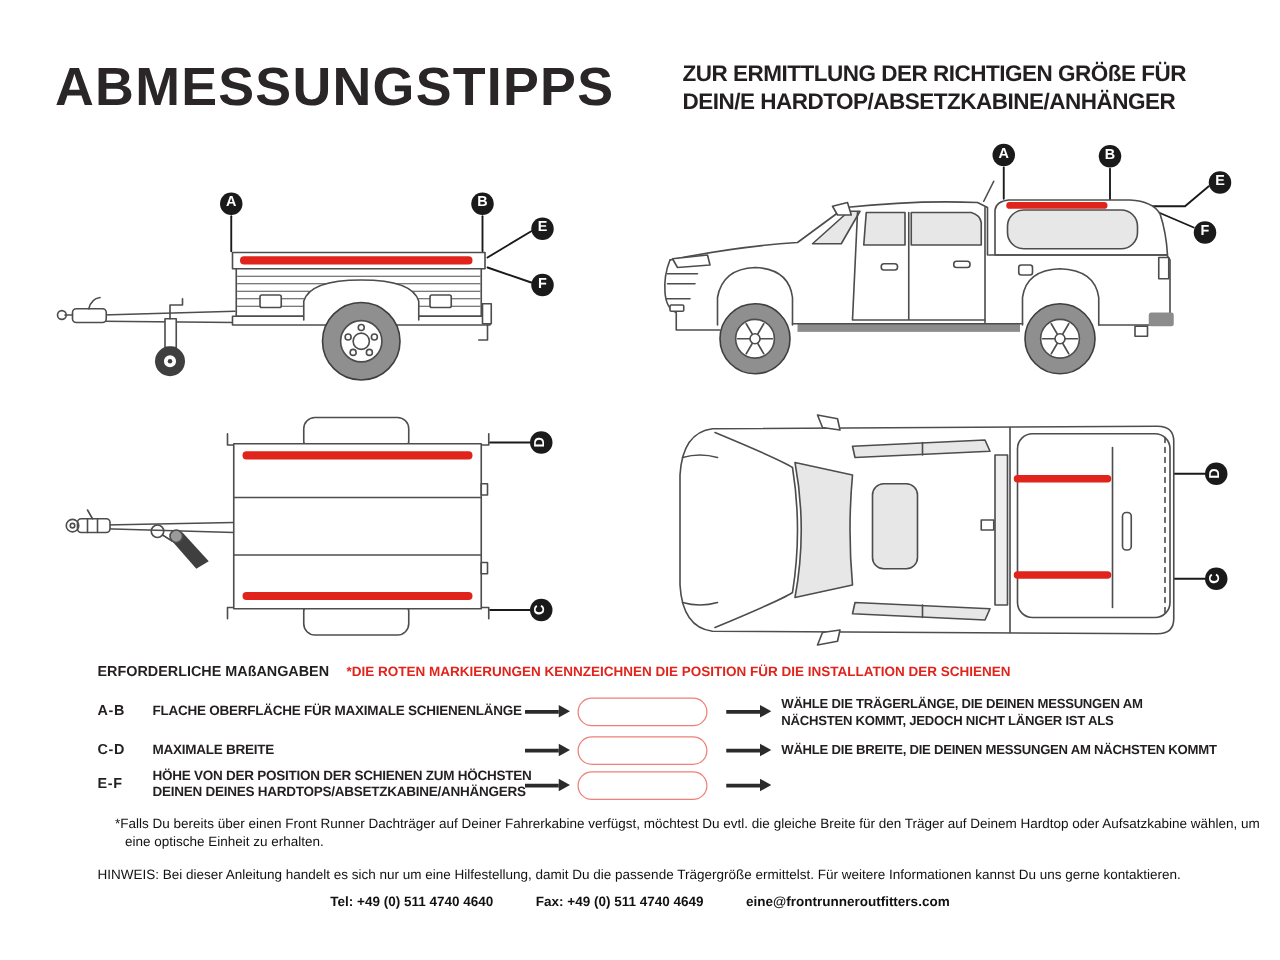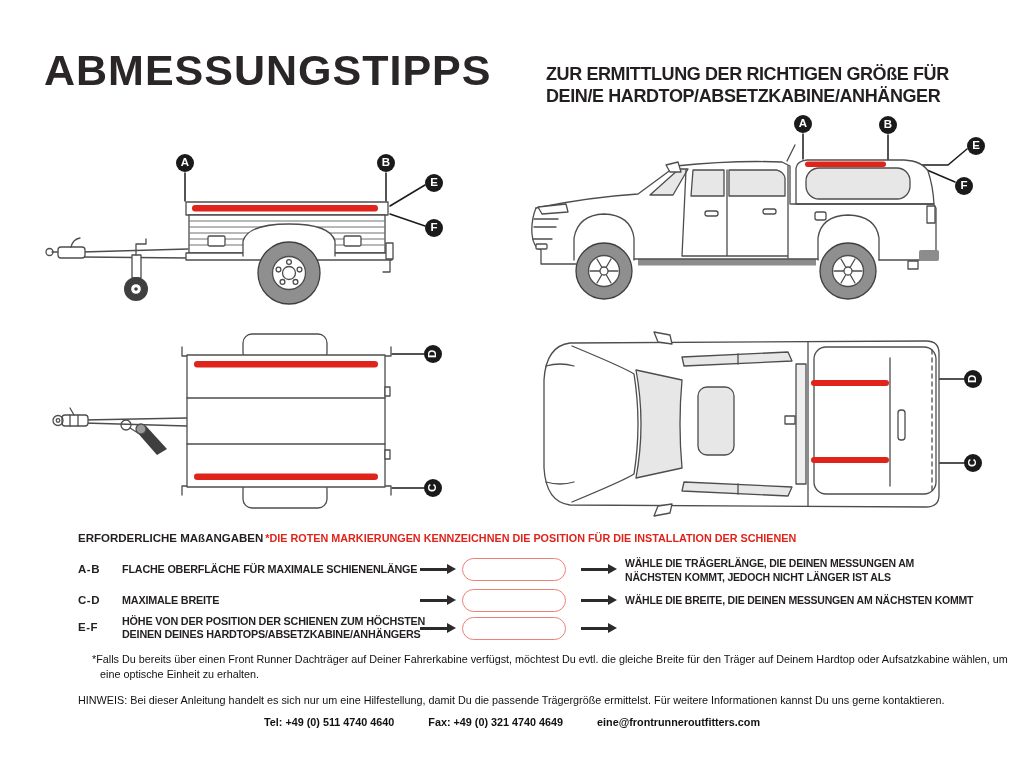--- a/index.html
+++ b/index.html
@@ -8,21 +8,21 @@
     --ink:#231f20;
   }
   html,body{margin:0;padding:0;}
   body{
     width:1024px;height:768px;background:#fff;position:relative;overflow:hidden;
     font-family:"Liberation Sans", sans-serif;color:var(--ink);
   }
   .abs{position:absolute;}
   
   .title{left:44px;top:46px;font-size:43px;font-weight:bold;letter-spacing:1px;color:#2a2526;white-space:nowrap;}
-  .subtitle{left:546px;top:64px;font-size:18px;font-weight:bold;line-height:21.5px;letter-spacing:-0.4px;white-space:nowrap;}
+  .subtitle{left:546px;top:49px;font-size:18px;font-weight:bold;line-height:21.5px;letter-spacing:-0.4px;white-space:nowrap;}
   
   .diagram{position:absolute;}
   .diagram svg{display:block;width:100%;height:100%;}
   .lineart{fill:none;stroke:#4d4d4d;stroke-width:1.3;stroke-linecap:round;stroke-linejoin:round;}
   .thin{stroke-width:0.8;}
   .leader{fill:none;stroke:#1a1a1a;stroke-width:1.5;stroke-linecap:round;}
   .red-fill{fill:var(--accent-red);stroke:none;}
   .glass{fill:#e7e7e7;}
   .tire{fill:#8f8f8f;stroke:#3f3f3f;}
   .dark{fill:#3f3f3f;stroke:none;}
@@ -30,21 +30,21 @@
   .whitefill{fill:#fff;}
   
   .badge{
     position:absolute;width:18px;height:18px;border-radius:50%;
     background:#1a1a1a;color:#fff;display:flex;align-items:center;justify-content:center;
     font-size:11.5px;font-weight:bold;line-height:1;
   }
   .badge .rot{display:inline-block;transform:rotate(-90deg);}
   
   .sec-heading{left:78px;top:532px;font-size:11.5px;font-weight:bold;white-space:nowrap;}
-  .sec-heading .red-note{color:var(--accent-red);margin-left:2px;font-size:10.8px;}
+  .sec-heading .red-note{color:var(--accent-red);margin-left:14px;font-size:10.8px;}
   .mrow{position:absolute;left:0;width:932px;}
   .mlabel{position:absolute;left:78px;font-size:11.5px;font-weight:bold;letter-spacing:0.5px;}
   .mdesc{position:absolute;left:122px;width:300px;font-size:10.8px;font-weight:bold;line-height:13px;letter-spacing:-0.2px;white-space:nowrap;}
   .mres{position:absolute;left:625px;font-size:10.5px;font-weight:bold;line-height:13.5px;letter-spacing:-0.2px;white-space:nowrap;}
   .arr{position:absolute;width:27px;height:2.6px;background:#2b2b2b;}
   .arr::after{content:"";position:absolute;left:100%;top:50%;transform:translateY(-50%);
     border-left:9px solid #2b2b2b;border-top:5.5px solid transparent;border-bottom:5.5px solid transparent;}
   .pill{position:absolute;left:462px;width:102px;height:21px;border:1.5px solid var(--accent-red-light);border-radius:12px;background:#fff;}
   
   .footnote{left:78px;top:652px;width:920px;font-size:10.8px;line-height:15px;color:#111;padding-left:8px;text-indent:-8px;margin-left:14px;}
@@ -320,15 +320,15 @@
   <div class="arr" style="left:420px;top:15px"></div>
   <div class="pill" style="top:5px"></div>
   <div class="arr" style="left:581px;top:15px"></div>
 </div>
 
 <div class="abs footnote">*Falls Du bereits über einen Front Runner Dachträger auf Deiner Fahrerkabine verfügst, möchtest Du evtl. die gleiche Breite für den Träger auf Deinem Hardtop oder Aufsatzkabine wählen, um eine optische Einheit zu erhalten.</div>
 <div class="abs hinweis">HINWEIS: Bei dieser Anleitung handelt es sich nur um eine Hilfestellung, damit Du die passende Trägergröße ermittelst. Für weitere Informationen kannst Du uns gerne kontaktieren.</div>
 
 <div class="abs contact">
   <span>Tel: +49 (0) 511 4740 4640</span>
-  <span>Fax: +49 (0) 321 4740 4649</span>
+  <span>Fax: +49 (0) 511 4740 4649</span>
   <span>eine@frontrunneroutfitters.com</span>
 </div>
 
 </body></html>

